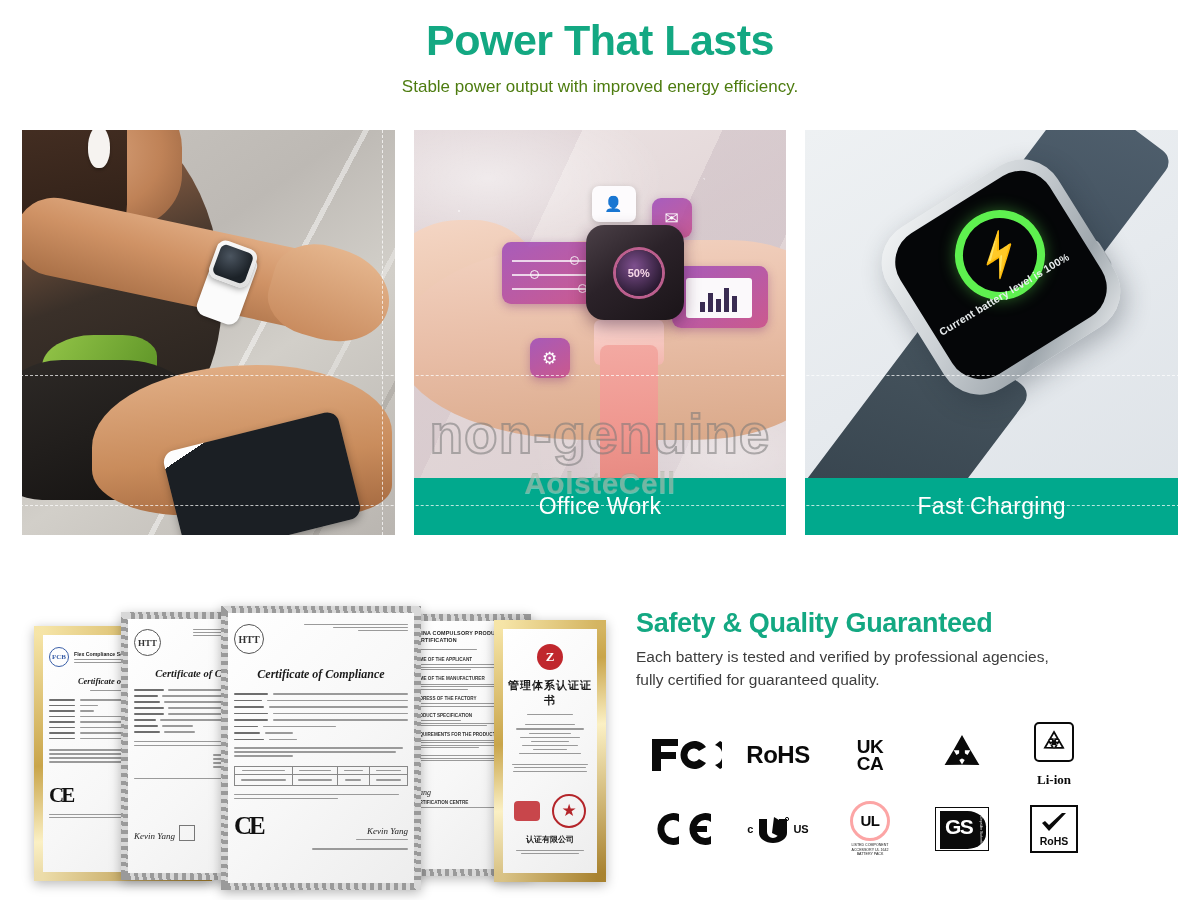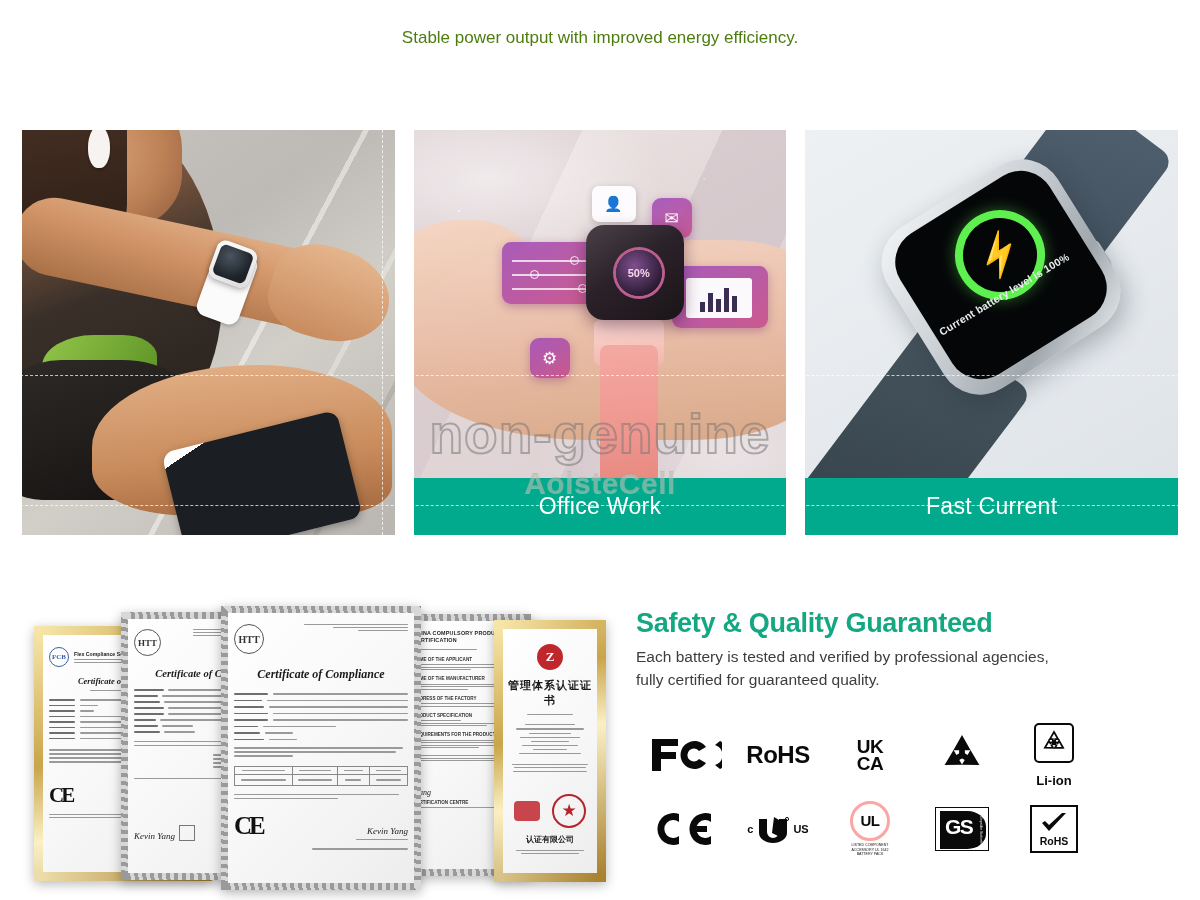--- a/index.html
+++ b/index.html
@@ -325,20 +325,21 @@
   .badge { width: 92px; height: 66px; display:flex; align-items:center; justify-content:center; }
   .badge svg { display:block; }
   .txt-badge { font-weight:bold; color:#0a0a0a; }
 </style>
 </head>
 <body>
 
 <div class="page">
 
   <div class="header">
+    <div class="headline">Power That Lasts</div>
     <div class="subhead">Stable power output with improved energy efficiency.</div>
   </div>
 
   <div class="cards">
 
     <div class="card">
       <div class="photo p1">
         <div class="steps"></div>
         <div class="torso"></div>
         <div class="head"></div>
@@ -411,21 +412,21 @@
         <div class="strapB"></div>
         <div class="crown"></div>
         <div class="sidebtn"></div>
         <div class="case"></div>
         <div class="screen"></div>
         <div class="ring">
           <span class="bolt">⚡</span>
         </div>
         <div class="batterytext">Current battery level is 100%</div>
       </div>
-      <div class="caption">Fast Current</div>
+      <div class="caption">Fast Charging</div>
     </div>
   </div>
 
   <div class="dash-wm">
     <div class="h" style="top:245px;"></div>
     <div class="h" style="top:375px;"></div>
     <div class="v" style="left:382px;"></div>
     <div class="v" style="left:800px;"></div>
   </div>
 
@@ -797,21 +798,21 @@
             <div style="width:40px;height:40px;border:2.4px solid #0a0a0a;border-radius:5px;margin:0 auto;
                         display:flex;align-items:center;justify-content:center;">
               <svg width="28" height="27" viewBox="0 0 48 46">
                 <g fill="none" stroke="#0a0a0a" stroke-width="3">
                   <path d="M24 5 L31 17 L26 17 L26 24 L22 24 L22 17 L17 17 Z" transform="rotate(0 24 23)"></path>
                   <path d="M24 5 L31 17 L26 17 L26 24 L22 24 L22 17 L17 17 Z" transform="rotate(120 24 23)"></path>
                   <path d="M24 5 L31 17 L26 17 L26 24 L22 24 L22 17 L17 17 Z" transform="rotate(240 24 23)"></path>
                 </g>
               </svg>
             </div>
-            <div class="txt-badge" style="font-size:13px;margin-top:10px;">Li-ion</div>
+            <div class="txt-badge" style="font-size:13px;margin-top:10px;font-family:Liberation Serif, serif;">Li-ion</div>
           </div>
         </div>
       </div>
 
       <div class="badge-row">
 
         <div class="badge">
           <svg width="66" height="42" viewBox="0 0 66 42">
             <path d="M26 6 A16 16 0 1 0 26 36 L26 28 A9 9 0 1 1 26 14 Z" fill="#0a0a0a"></path>
             <path d="M58 6 A16 16 0 1 0 58 36 L58 28 A9 9 0 1 1 58 14 Z" fill="#0a0a0a"></path>

